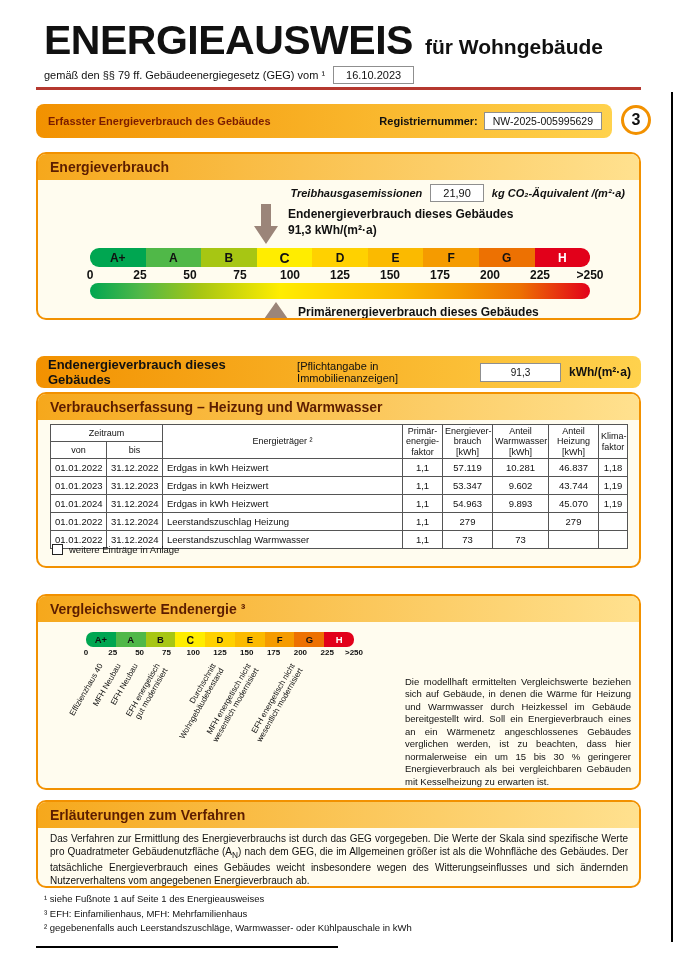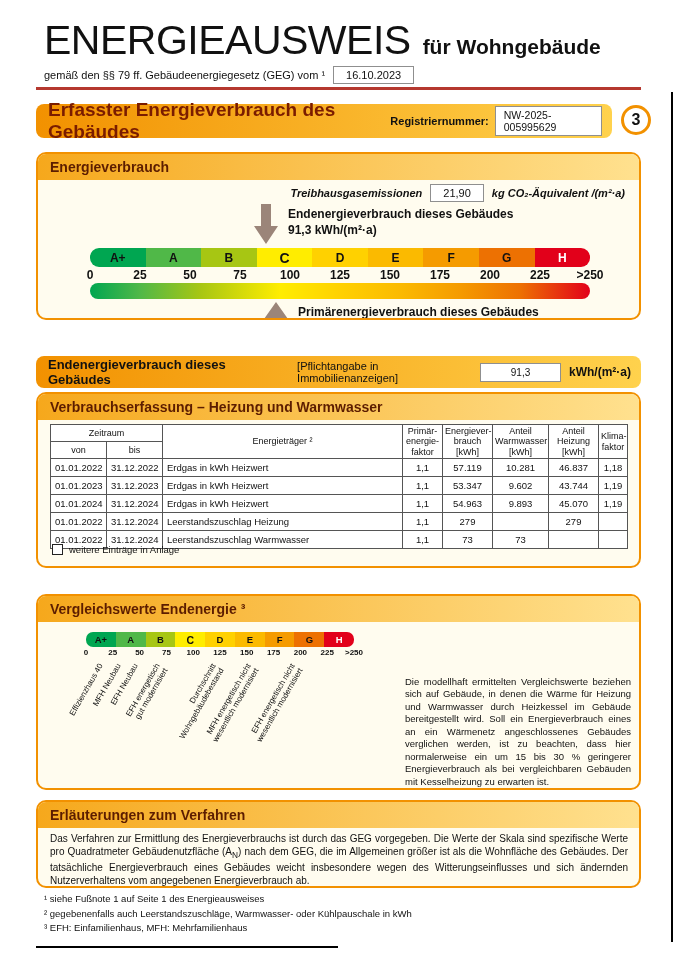--- a/index.html
+++ b/index.html
@@ -1,31 +1,31 @@
 <!DOCTYPE html>
 <html><head>
 <meta charset="utf-8">
 <style>
   html,body{margin:0;padding:0;background:#e8e8e8;}
   .page{position:relative;width:678px;height:960px;background:#ffffff;margin:0 auto;
         font-family:"Liberation Sans",sans-serif;color:#111;overflow:hidden;}
 
   
   .title-row{position:absolute;left:44px;top:20px;display:flex;align-items:baseline;gap:12px;}
-  .doc-title{margin:0;font-size:41px;font-weight:normal;letter-spacing:-0.5px;line-height:1;}
+  .doc-title{margin:0;font-size:41px;font-weight:bold;letter-spacing:-0.5px;line-height:1;}
   .doc-subtitle{font-size:21px;font-weight:bold;}
   .law-row{position:absolute;left:44px;top:66px;display:flex;align-items:center;gap:8px;font-size:11px;}
   .value-box{background:#fff;border:1px solid #8f8f8f;padding:2px 12px;font-size:11px;}
   .header-rule{position:absolute;left:36px;top:87px;width:605px;height:3px;background:#B5382F;}
 
   
   .banner{position:absolute;left:36px;top:104px;width:576px;height:34px;border-radius:8px;
           background:linear-gradient(90deg,#F29100,#FFD24D);display:flex;align-items:center;
           padding:0 10px 0 12px;box-sizing:border-box;}
-  .banner-title{font-size:19px;font-weight:bold;color:#7A1C00;}
+  .banner-title{font-size:11px;font-weight:bold;color:#7A1C00;}
   .flex-sp{flex:1;}
   .reg-label{font-size:11px;font-weight:bold;margin-right:6px;}
   .reg-box{background:#fff;border:1px solid #8f8f8f;padding:2px 8px;font-size:10.5px;}
   .page-circle{position:absolute;left:621px;top:105px;width:30px;height:30px;border:3px solid #F29100;
                border-radius:50%;background:#fff;display:flex;align-items:center;justify-content:center;
                font-size:16px;font-weight:bold;box-sizing:border-box;}
 
   
   .sec{position:absolute;left:36px;width:605px;border:2px solid #F29100;border-radius:10px;
        background:#FFFCEF;box-sizing:border-box;overflow:hidden;}
@@ -338,20 +338,20 @@
 
   <div class="sec" id="sec-erl">
     <div class="sec-header">
       <span>Erläuterungen zum Verfahren</span>
     </div>
     <p class="erl-text"><span>Das Verfahren zur Ermittlung des Energieverbrauchs ist durch das GEG vorgegeben. Die Werte der Skala sind spezifische Werte pro Quadratmeter Gebäudenutzfläche (A</span><sub>N</sub><span>) nach dem GEG, die im Allgemeinen größer ist als die Wohnfläche des Gebäudes. Der tatsächliche Energieverbrauch eines Gebäudes weicht insbesondere wegen des Witterungseinflusses und sich ändernden Nutzerverhaltens vom angegebenen Energieverbrauch ab.</span></p>
   </div>
 
   <div class="footnotes">
     <div>¹ siehe Fußnote 1 auf Seite 1 des Energieausweises</div>
+    <div>³ EFH: Einfamilienhaus, MFH: Mehrfamilienhaus</div>
     <div>² gegebenenfalls auch Leerstandszuschläge, Warmwasser- oder Kühlpauschale in kWh</div>
-    <div>³ EFH: Einfamilienhaus, MFH: Mehrfamilienhaus</div>
   </div>
 
   <div class="edge-v"></div>
   <div class="edge-h"></div>
 
 </div>
 
 </body></html>

